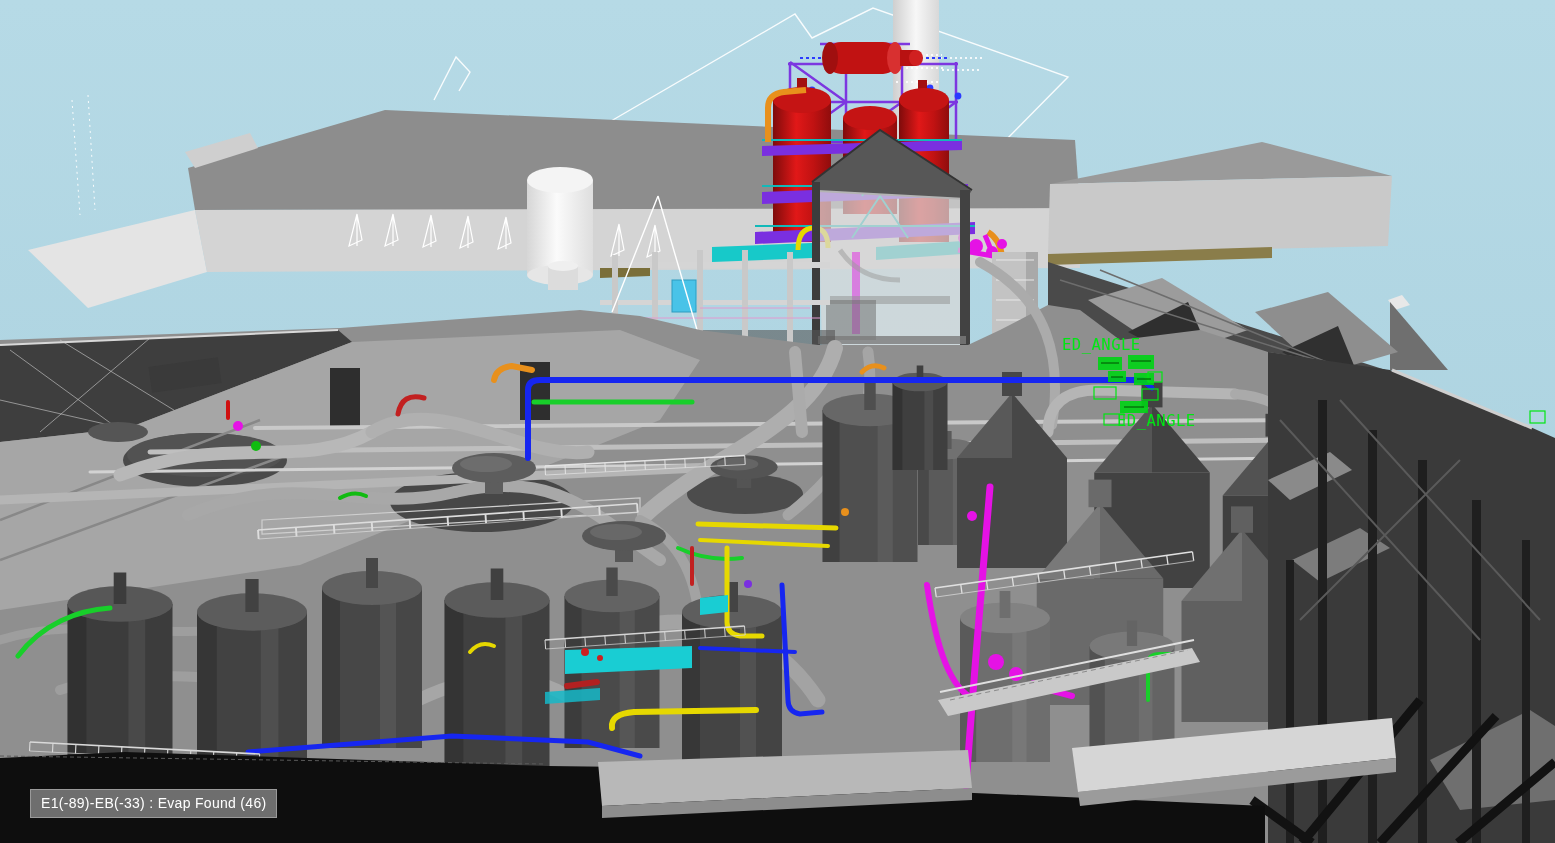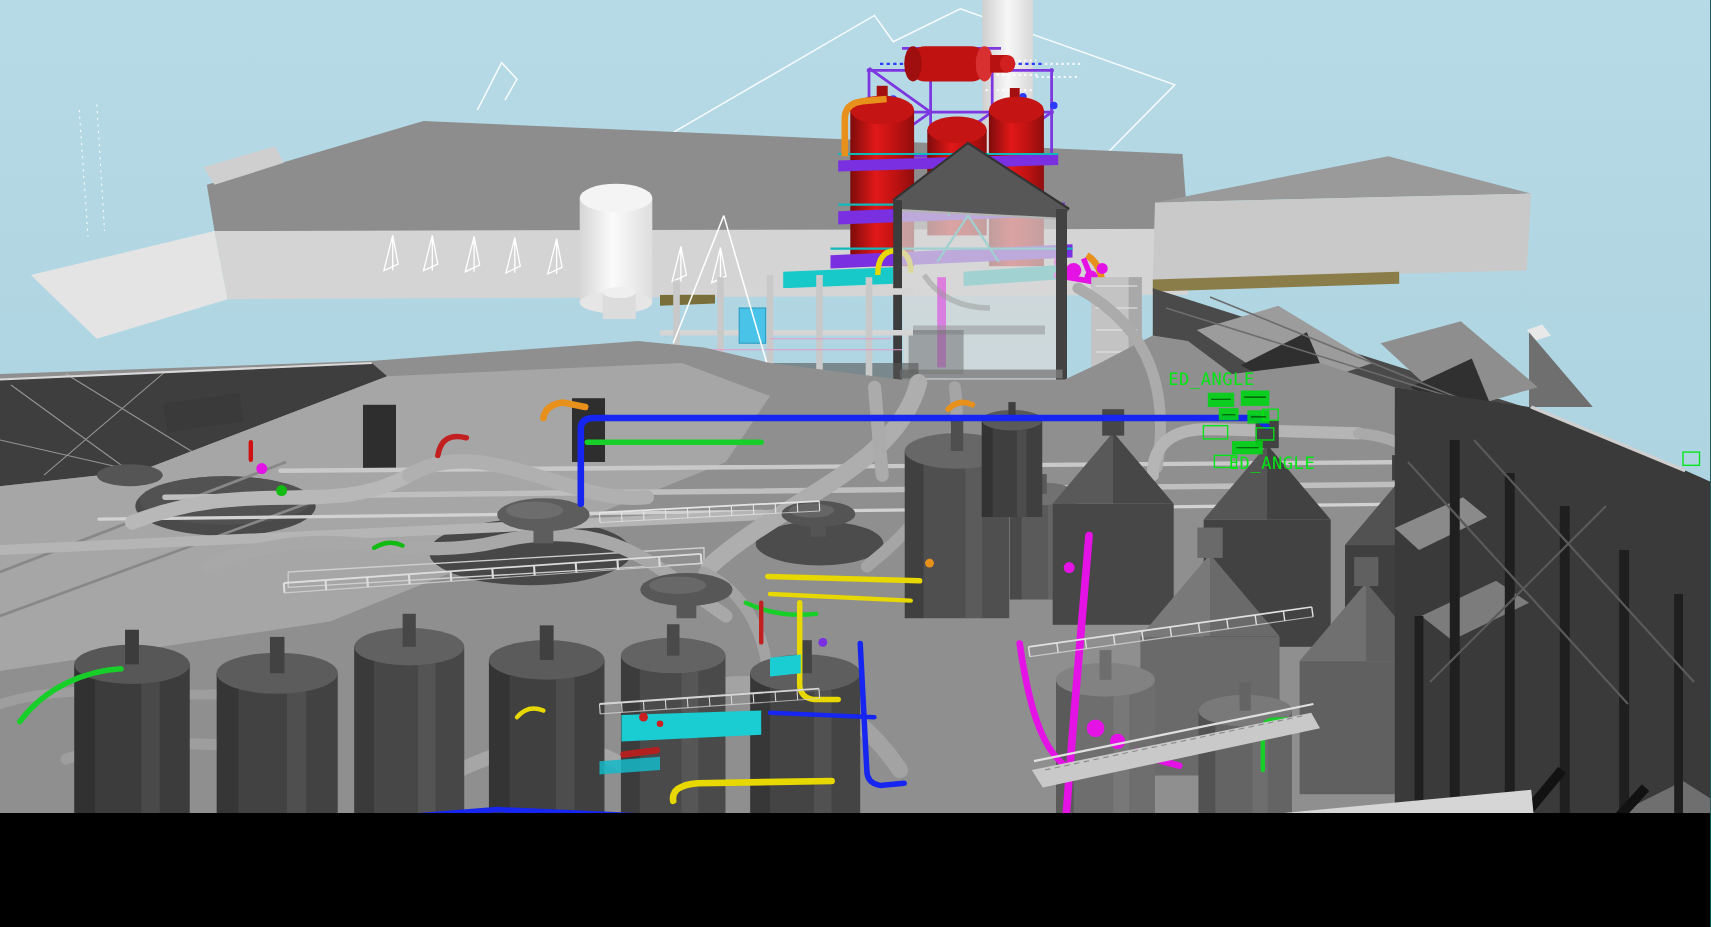--- a/index.html
+++ b/index.html
@@ -1,16 +1,16 @@
 <!DOCTYPE html>
 <html><head>
 <meta charset="utf-8">
 <style>
   html,body{margin:0;padding:0;background:#000;}
-  .viewport{position:relative;width:1555px;height:739px;overflow:hidden;background:#14b8a6;
+  .viewport{position:relative;width:1555px;height:843px;overflow:hidden;background:#15803d;
             font-family:"Liberation Sans",sans-serif;text-align:right;}
   .viewport svg{display:block;}
   .status-label{position:absolute;left:30px;top:789px;background:#6e6e6e;border:1px solid #9a9a9a;
                 color:#ffffff;font-size:14px;line-height:1;padding:6px 10px 7px 10px;
                 letter-spacing:.3px;white-space:nowrap;}
   .anno{font-family:"DejaVu Sans Mono",monospace;font-size:15.5px;letter-spacing:.5px;}
 </style>
 </head>
 <body>
 
@@ -399,13 +399,14 @@
             <rect x="1148" y="372" width="14" height="10"></rect>
       </g>
       <g stroke="#004d00" stroke-width="1" fill="none">
         <path d="M1101,363 h18 M1131,361 h20 M1111,377 h12 M1137,379 h14 M1124,407 h20"></path>
       </g>
     </g>
     <text class="anno" x="1117" y="426" fill="#00e613">ED_ANGLE</text>
   </g>
 </svg>
 
+<div class="status-label">E1(-89)-EB(-33) : Evap Found (46)</div>
 </div>
 
 </body></html>

